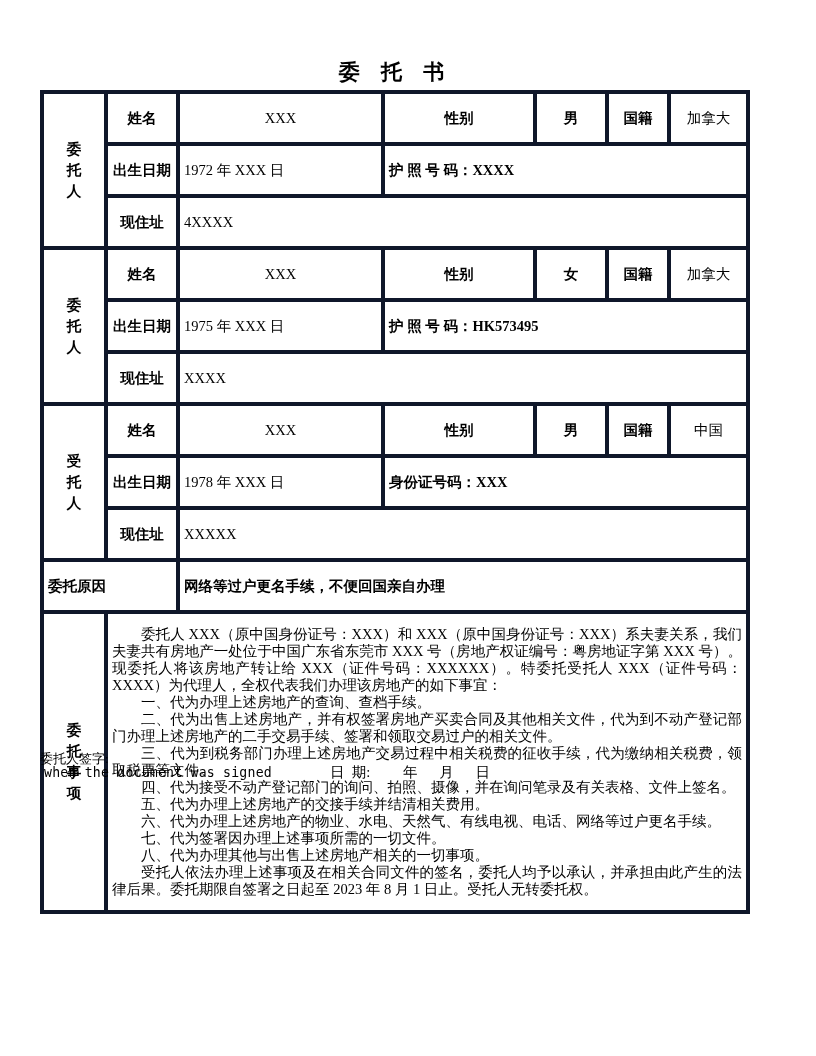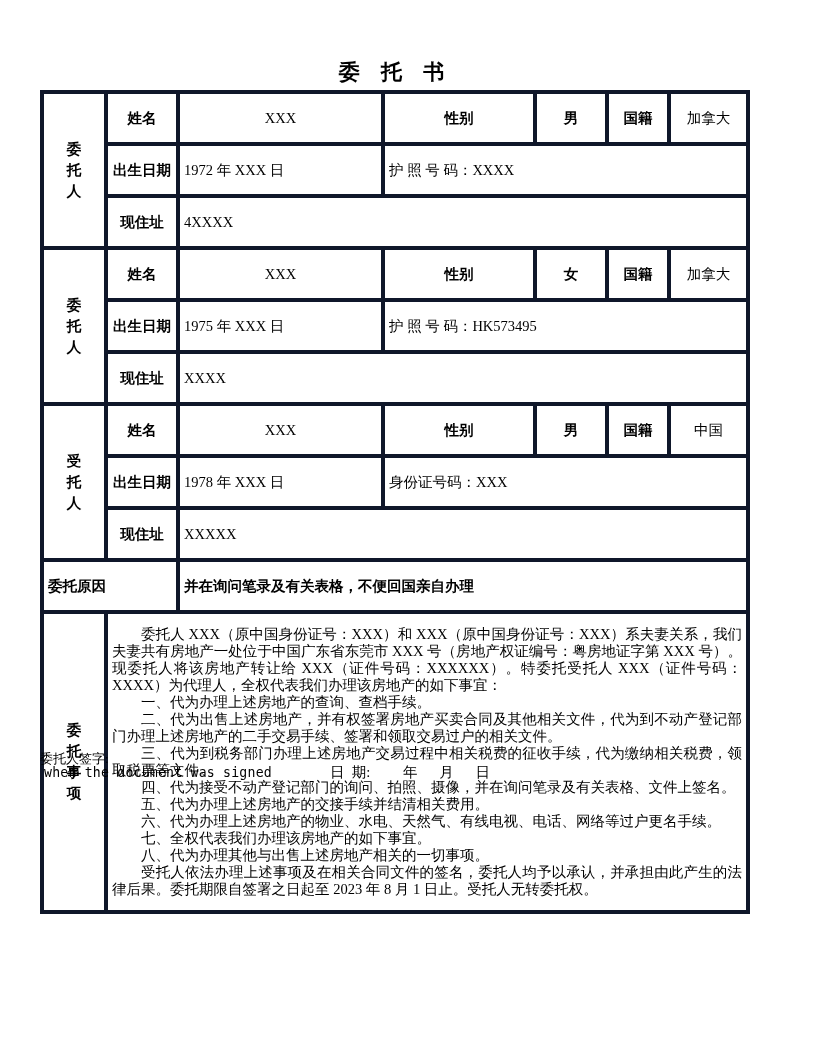--- a/index.html
+++ b/index.html
@@ -85,21 +85,21 @@
   }
   .field-value {
     text-align: left;
     padding-left: 6px;
   }
   .value-center {
     text-align: center;
   }
   .label-bold-left {
     font-family: "DejaVu Sans", sans-serif;
-    font-weight: normal;
+    font-weight: bold;
     text-align: left;
     padding-left: 6px;
   }
   .sex-label {
     text-align: center;
     font-family: "DejaVu Sans", sans-serif;
     font-weight: bold;
   }
   .sex-value {
     text-align: center;
@@ -266,36 +266,36 @@
         <td class="field-value">1978 年 XXX 日</td>
         <td class="label-bold-left" colspan="4"><span>身份证号码：</span><span>XXX</span></td>
       </tr>
       <tr>
         <td class="field-label">现住址</td>
         <td class="field-value" colspan="5">XXXXX</td>
       </tr>
 
       <tr>
         <td class="reason-label" colspan="2">委托原因</td>
-        <td class="reason-value" colspan="5">并在询问笔录及有关表格，不便回国亲自办理</td>
+        <td class="reason-value" colspan="5">网络等过户更名手续，不便回国亲自办理</td>
       </tr>
 
       <tr>
         <td class="matters-label">
           <span class="vlabel">委托事项</span>
         </td>
         <td class="matters-body" colspan="6">
             <p>委托人 XXX（原中国身份证号：XXX）和 XXX（原中国身份证号：XXX）系夫妻关系，我们夫妻共有房地产一处位于中国广东省东莞市 XXX 号（房地产权证编号：粤房地证字第 XXX 号）。现委托人将该房地产转让给 XXX（证件号码：XXXXXX）。特委托受托人 XXX（证件号码：XXXX）为代理人，全权代表我们办理该房地产的如下事宜：</p>
             <p>一、代为办理上述房地产的查询、查档手续。</p>
             <p>二、代为出售上述房地产，并有权签署房地产买卖合同及其他相关文件，代为到不动产登记部门办理上述房地产的二手交易手续、签署和领取交易过户的相关文件。</p>
             <p>三、代为到税务部门办理上述房地产交易过程中相关税费的征收手续，代为缴纳相关税费，领取税票等文件。</p>
             <p>四、代为接受不动产登记部门的询问、拍照、摄像，并在询问笔录及有关表格、文件上签名。</p>
             <p>五、代为办理上述房地产的交接手续并结清相关费用。</p>
             <p>六、代为办理上述房地产的物业、水电、天然气、有线电视、电话、网络等过户更名手续。</p>
-            <p>七、全权代表我们办理该房地产的如下事宜。</p>
+            <p>七、代为签署因办理上述事项所需的一切文件。</p>
             <p>八、代为办理其他与出售上述房地产相关的一切事项。</p>
             <p>受托人依法办理上述事项及在相关合同文件的签名，委托人均予以承认，并承担由此产生的法律后果。委托期限自签署之日起至 2023 年 8 月 1 日止。受托人无转委托权。</p>
           </td>
       </tr>
 
     </tbody>
   </table>
 
   <div class="sig-line">委托人签字:</div>
 

